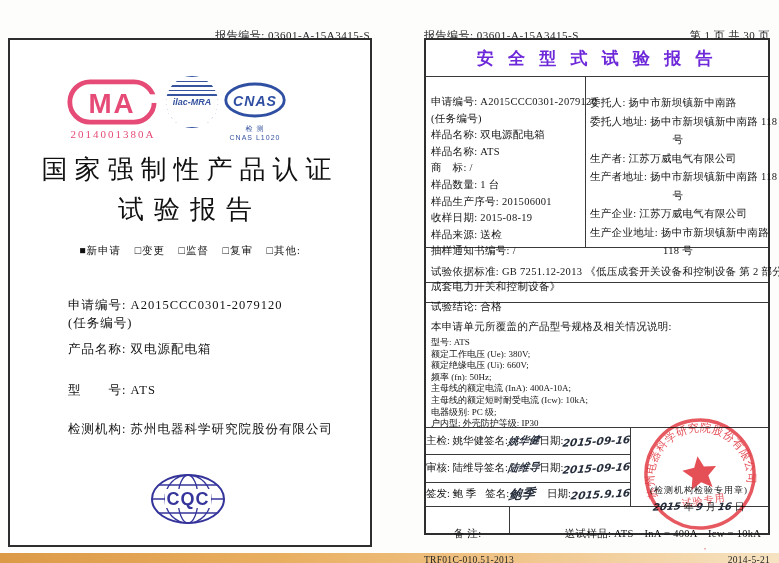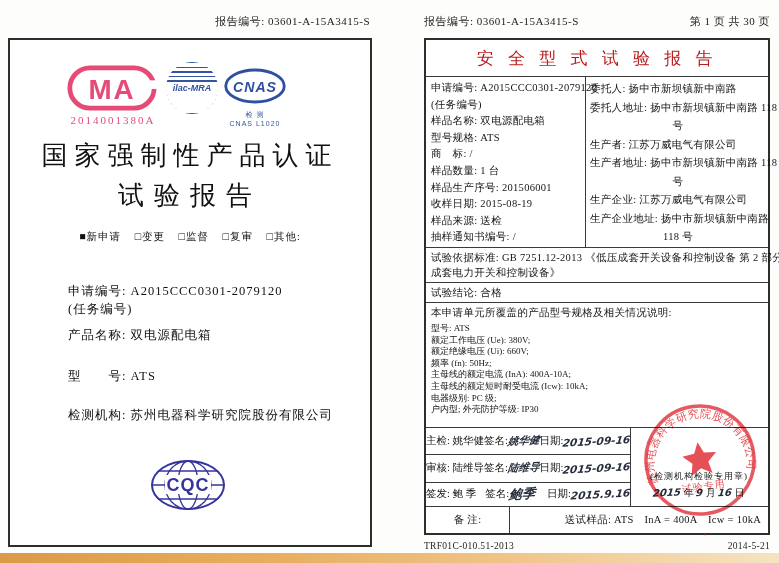--- a/index.html
+++ b/index.html
@@ -1,38 +1,38 @@
 <!DOCTYPE html>
 <html><head>
 <meta charset="utf-8">
 <style>
   html,body{margin:0;padding:0;background:#ffffff;}
   .canvas{position:relative;width:779px;height:563px;background:#fdfdfc;overflow:hidden;
           font-family:"Liberation Serif","DejaVu Serif",serif;color:#222;}
-  .abs{position:absolute;}
+  .abs{position:absolute;margin-top:14px;}
   .ctr{text-align:center;}
   .desk{position:absolute;left:0;bottom:0;width:779px;height:10px;
         background:linear-gradient(90deg,#dc9a47 0%,#e8ae5f 35%,#f0c488 65%,#f6e3c2 100%);}
   
   .lp-border{position:absolute;left:8px;top:38px;width:360px;height:505px;border:2px solid #2e2e2e;background:#fff;}
   .rep-no{font-size:11px;letter-spacing:.5px;color:#1c1c1c;}
   .cma-code{color:#e54b76;font-size:11px;letter-spacing:2px;}
   .ilac-circle{position:relative;width:52px;height:52px;border-radius:50%;overflow:hidden;
     background:repeating-linear-gradient(0deg,#35539f 0 1.4px,#ffffff 1.4px 4.6px);}
   .ilac-band{position:absolute;left:0;top:20px;width:52px;height:30px;background:#fff;
     font:italic bold 9px "Liberation Sans",sans-serif;color:#35539f;text-align:center;line-height:12px;}
   .cnas-sub{font-size:7px;color:#35539f;letter-spacing:1px;text-align:center;
     font-family:"Liberation Sans",sans-serif;}
   .lp-title{font-size:26px;color:#111;letter-spacing:7px;width:100%;text-align:center;}
   .chkrow{font-size:10.5px;letter-spacing:1px;width:100%;text-align:center;color:#111;}
   .chk{margin:0 5px;}
   .fld{font-size:12.5px;letter-spacing:1px;color:#111;}
   
   .rp-table{position:absolute;left:424px;top:38px;width:342px;height:493px;border:2px solid #2e2e2e;background:#fff;}
-  .rp-title{position:absolute;left:0;top:7px;width:100%;text-align:center;font-size:17px;letter-spacing:5px;color:#b91c1c;}
+  .rp-title{position:absolute;left:0;top:7px;width:100%;text-align:center;font-size:17px;letter-spacing:5px;color:#6d28d9;font-weight:bold;}
   .hline{position:absolute;height:0;border-top:1px solid #3a3a3a;}
   .vline{position:absolute;width:0;border-left:1px solid #3a3a3a;}
   .cell-txt{font-size:10.5px;line-height:16.6px;color:#151515;letter-spacing:.3px;}
   .cell-txt div{white-space:nowrap;}
   .spec{font-size:9px;line-height:11.6px;color:#151515;}
   .sigrow{position:absolute;left:0;width:204px;height:27px;font-size:10.5px;color:#151515;
           display:flex;align-items:center;white-space:nowrap;}
   .role{display:inline-block;width:72px;padding-left:0;}
   .ink{display:inline-block;font-family:"DejaVu Sans",sans-serif;font-style:italic;font-weight:bold;
        transform:skewX(-10deg) rotate(-3deg);color:#252c3a;}
@@ -141,21 +141,21 @@
     <div class="hline" style="left:0;top:442px;width:204px;"></div>
     <div class="hline" style="left:0;top:466px;width:342px;"></div>
     <div class="vline" style="left:159px;top:36px;height:171px;"></div>
     <div class="vline" style="left:204px;top:387px;height:79px;"></div>
     <div class="vline" style="left:83px;top:466px;height:27px;"></div>
 
     <div class="abs cell-txt" style="left:5px;top:40px;width:152px;">
       <div>申请编号: A2015CCC0301-2079120</div>
       <div>(任务编号)</div>
       <div>样品名称: 双电源配电箱</div>
-      <div>型号规格: ATS</div>
+      <div>样品名称: ATS</div>
       <div>商　标: /</div>
       <div>样品数量: 1 台</div>
       <div>样品生产序号: 201506001</div>
       <div>收样日期: 2015-08-19</div>
       <div>样品来源: 送检</div>
       <div>抽样通知书编号: /</div>
     </div>
 
     <div class="abs cell-txt" style="left:164px;top:40px;width:176px;line-height:18.5px;">
       <div>委托人: 扬中市新坝镇新中南路</div>

